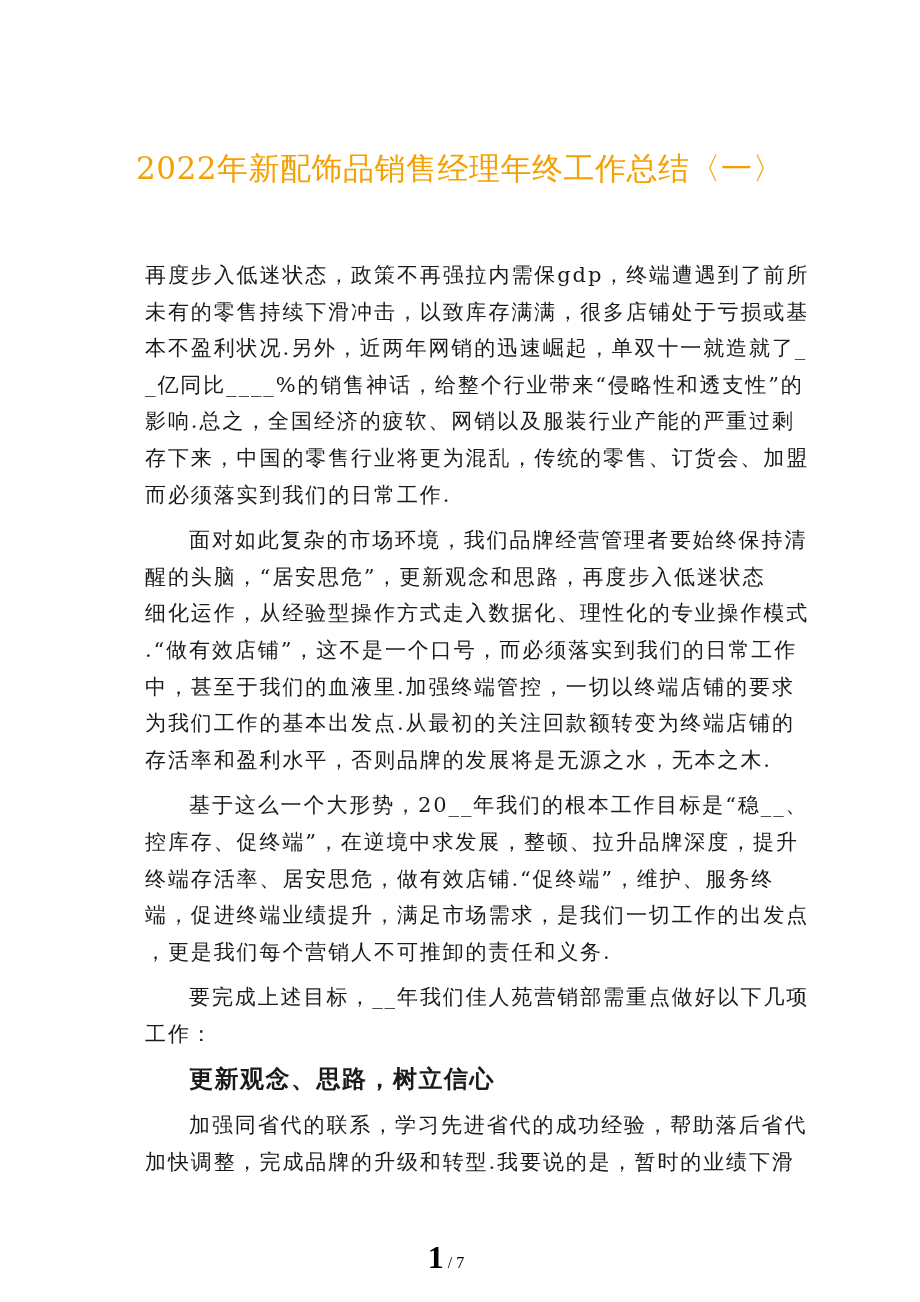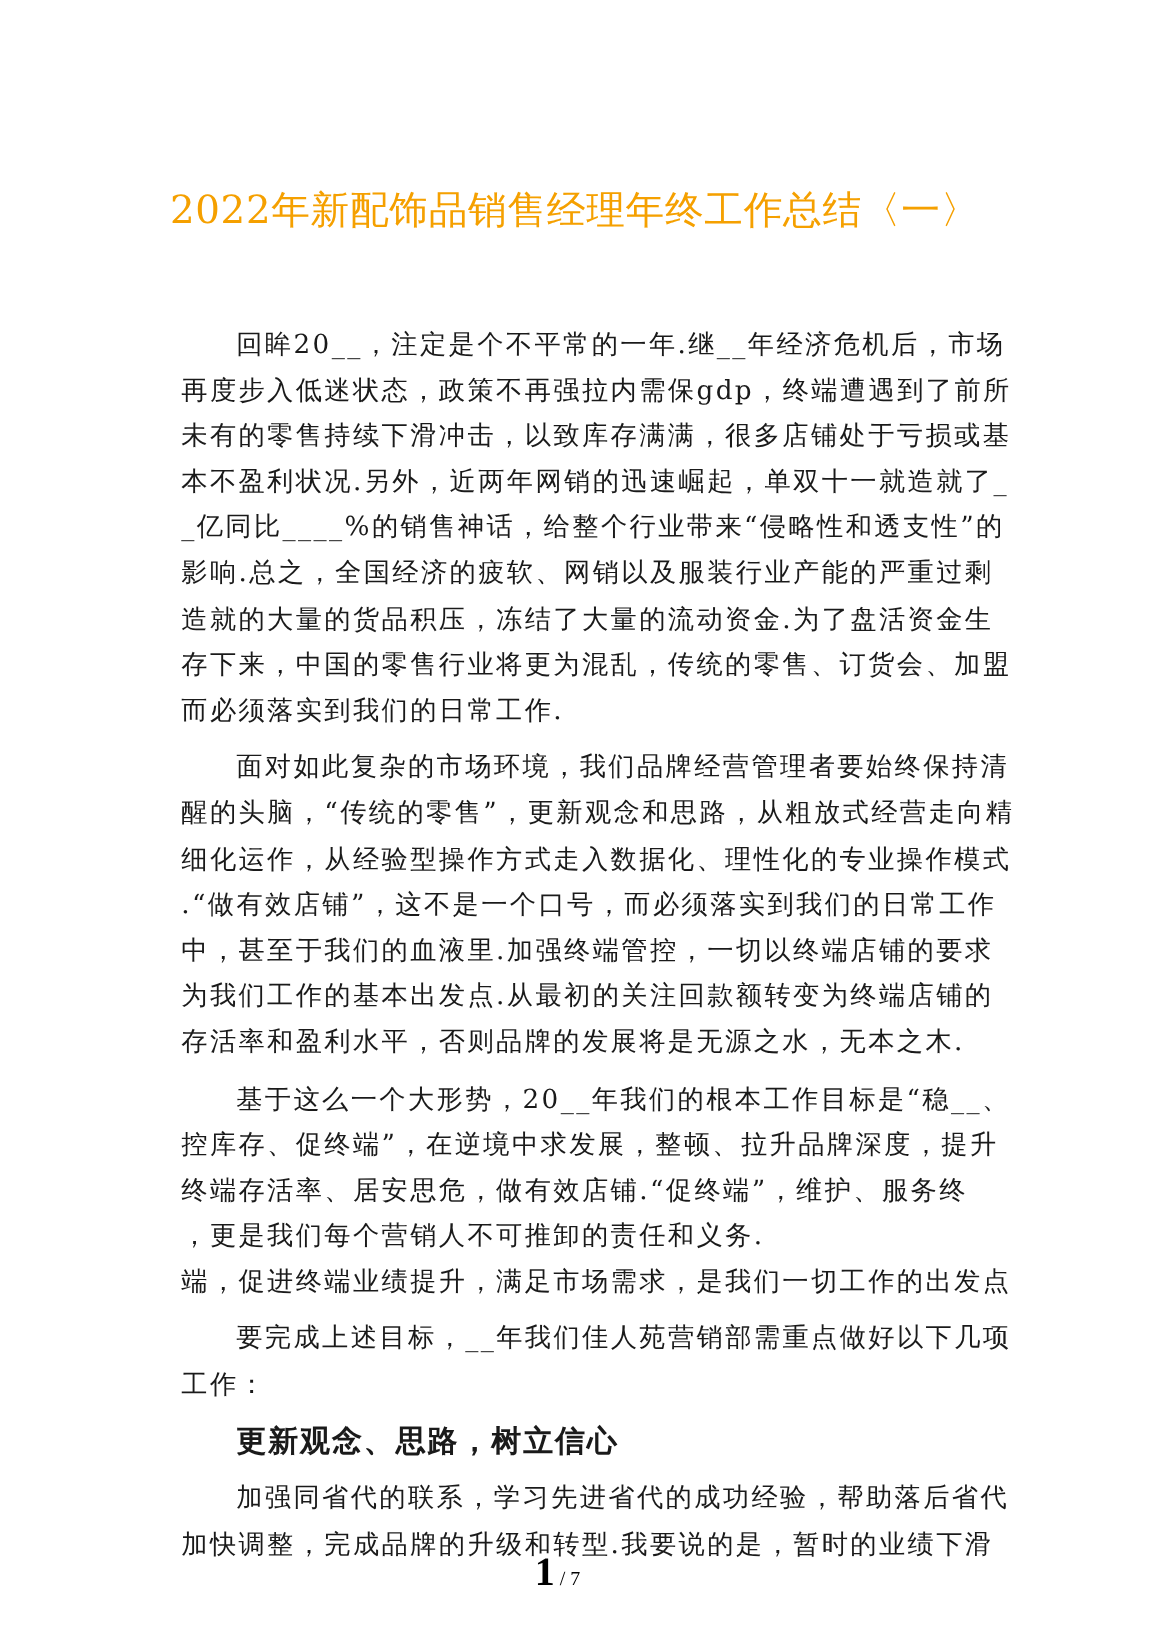--- a/index.html
+++ b/index.html
@@ -81,49 +81,47 @@
 </head>
 <body>
 
 <div class="page">
 
   <div class="title">2022年新配饰品销售经理年终工作总结〈一〉</div>
 
   <div class="body">
 
     <div>
-      <div class="line indent">回眸20__，注定是个不平常的一年.继__年经济危机后，市场</div>
       <div class="line">再度步入低迷状态，政策不再强拉内需保gdp，终端遭遇到了前所</div>
       <div class="line">未有的零售持续下滑冲击，以致库存满满，很多店铺处于亏损或基</div>
       <div class="line">本不盈利状况.另外，近两年网销的迅速崛起，单双十一就造就了_</div>
       <div class="line">_亿同比____%的销售神话，给整个行业带来“侵略性和透支性”的</div>
       <div class="line">影响.总之，全国经济的疲软、网销以及服装行业产能的严重过剩</div>
-      <div class="line">造就的大量的货品积压，冻结了大量的流动资金.为了盘活资金生</div>
       <div class="line">存下来，中国的零售行业将更为混乱，传统的零售、订货会、加盟</div>
       <div class="line">而必须落实到我们的日常工作.</div>
     </div>
     <div class="para-gap"></div>
 
     <div>
       <div class="line indent">面对如此复杂的市场环境，我们品牌经营管理者要始终保持清</div>
-      <div class="line">醒的头脑，“传统的零售”，更新观念和思路，从粗放式经营走向精</div>
+      <div class="line">醒的头脑，“居安思危”，更新观念和思路，再度步入低迷状态</div>
       <div class="line">细化运作，从经验型操作方式走入数据化、理性化的专业操作模式</div>
       <div class="line">.“做有效店铺”，这不是一个口号，而必须落实到我们的日常工作</div>
       <div class="line">中，甚至于我们的血液里.加强终端管控，一切以终端店铺的要求</div>
       <div class="line">为我们工作的基本出发点.从最初的关注回款额转变为终端店铺的</div>
       <div class="line">存活率和盈利水平，否则品牌的发展将是无源之水，无本之木.</div>
     </div>
     <div class="para-gap"></div>
 
     <div>
       <div class="line indent">基于这么一个大形势，20__年我们的根本工作目标是“稳__、</div>
       <div class="line">控库存、促终端”，在逆境中求发展，整顿、拉升品牌深度，提升</div>
       <div class="line">终端存活率、居安思危，做有效店铺.“促终端”，维护、服务终</div>
+      <div class="line">端，促进终端业绩提升，满足市场需求，是我们一切工作的出发点</div>
       <div class="line">，更是我们每个营销人不可推卸的责任和义务.</div>
-      <div class="line">端，促进终端业绩提升，满足市场需求，是我们一切工作的出发点</div>
     </div>
     <div class="para-gap"></div>
 
     <div>
       <div class="line indent">要完成上述目标，__年我们佳人苑营销部需重点做好以下几项</div>
       <div class="line">工作：</div>
     </div>
     <div class="para-gap"></div>
 
     <div class="heading-line">更新观念、思路，树立信心</div>

